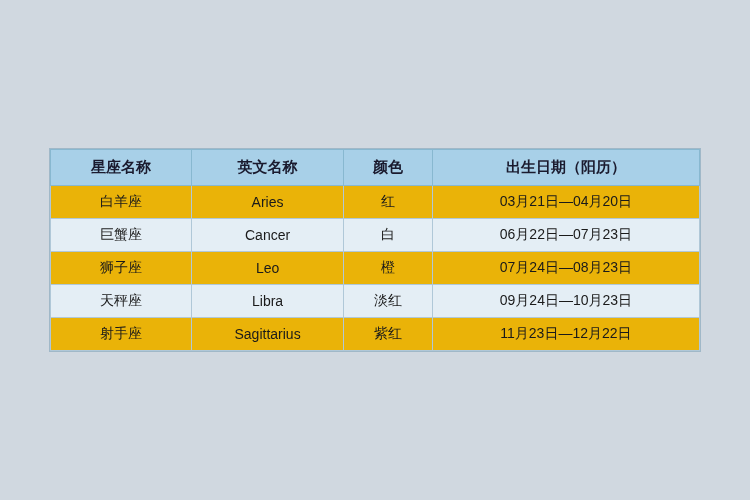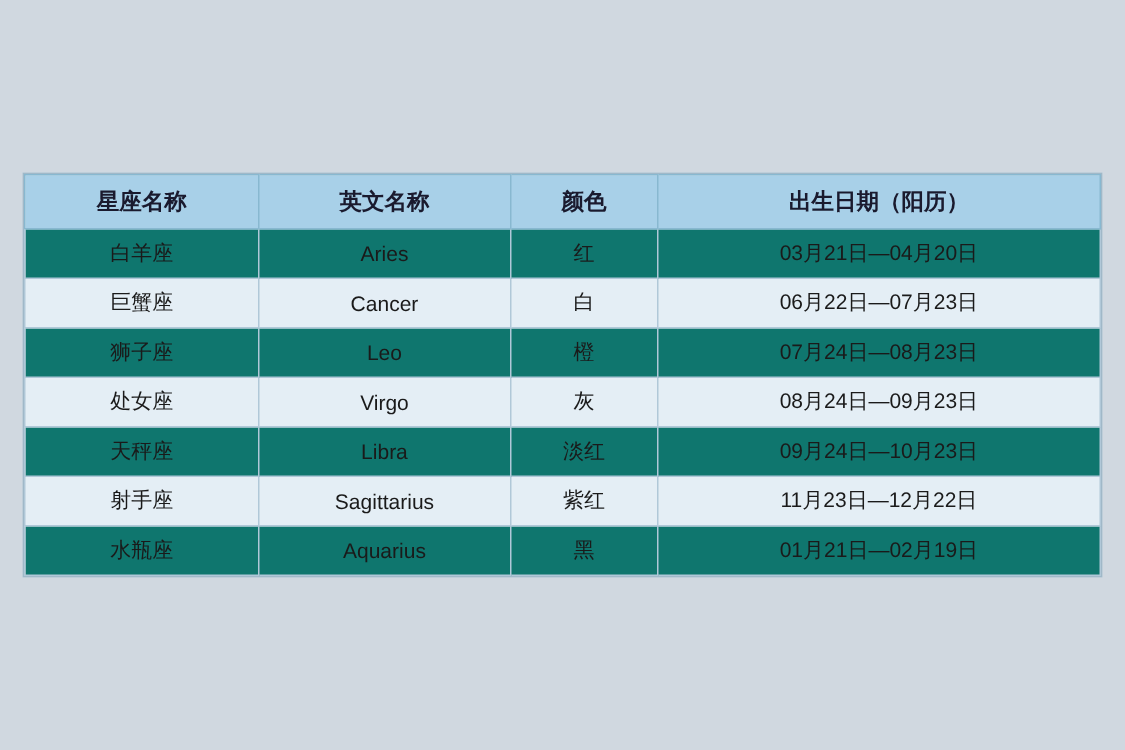--- a/index.html
+++ b/index.html
@@ -14,40 +14,40 @@
       background-color: #d0d8e0;
       display: flex;
       align-items: center;
       justify-content: center;
       font-family: "Microsoft YaHei", "SimHei", Arial, sans-serif;
     }
 
     .table-container {
       background-color: #e8f0f5;
       border: 1px solid #a0b8c8;
-      width: 720px;
+      width: 652px;
     }
 
     table {
       width: 100%;
       border-collapse: collapse;
     }
 
     thead tr th {
       background-color: #a8d0e8;
       color: #1a1a2e;
       font-weight: bold;
       font-size: 15px;
       padding: 8px 10px;
       border: 1px solid #88b8d0;
       text-align: center;
     }
 
     tbody tr {
-      background-color: #0f766e;
+      background-color: #eab308;
     }
 
     tbody tr:nth-child(even) {
       background-color: #e4eef5;
     }
 
     tbody tr td {
       border: 1px solid #b0c8d8;
       padding: 7px 10px;
       text-align: center;
@@ -89,38 +89,26 @@
           <td>白</td>
           <td>06月22日—07月23日</td>
         </tr>
         <tr>
           <td>狮子座</td>
           <td>Leo</td>
           <td>橙</td>
           <td>07月24日—08月23日</td>
         </tr>
         <tr>
-          <td>处女座</td>
-          <td>Virgo</td>
-          <td>灰</td>
-          <td>08月24日—09月23日</td>
-        </tr>
-        <tr>
           <td>天秤座</td>
           <td>Libra</td>
           <td>淡红</td>
           <td>09月24日—10月23日</td>
         </tr>
         <tr>
           <td>射手座</td>
           <td>Sagittarius</td>
           <td>紫红</td>
           <td>11月23日—12月22日</td>
         </tr>
-        <tr>
-          <td>水瓶座</td>
-          <td>Aquarius</td>
-          <td>黑</td>
-          <td>01月21日—02月19日</td>
-        </tr>
       </tbody>
   </table>
 </div>
 
 </body></html>

